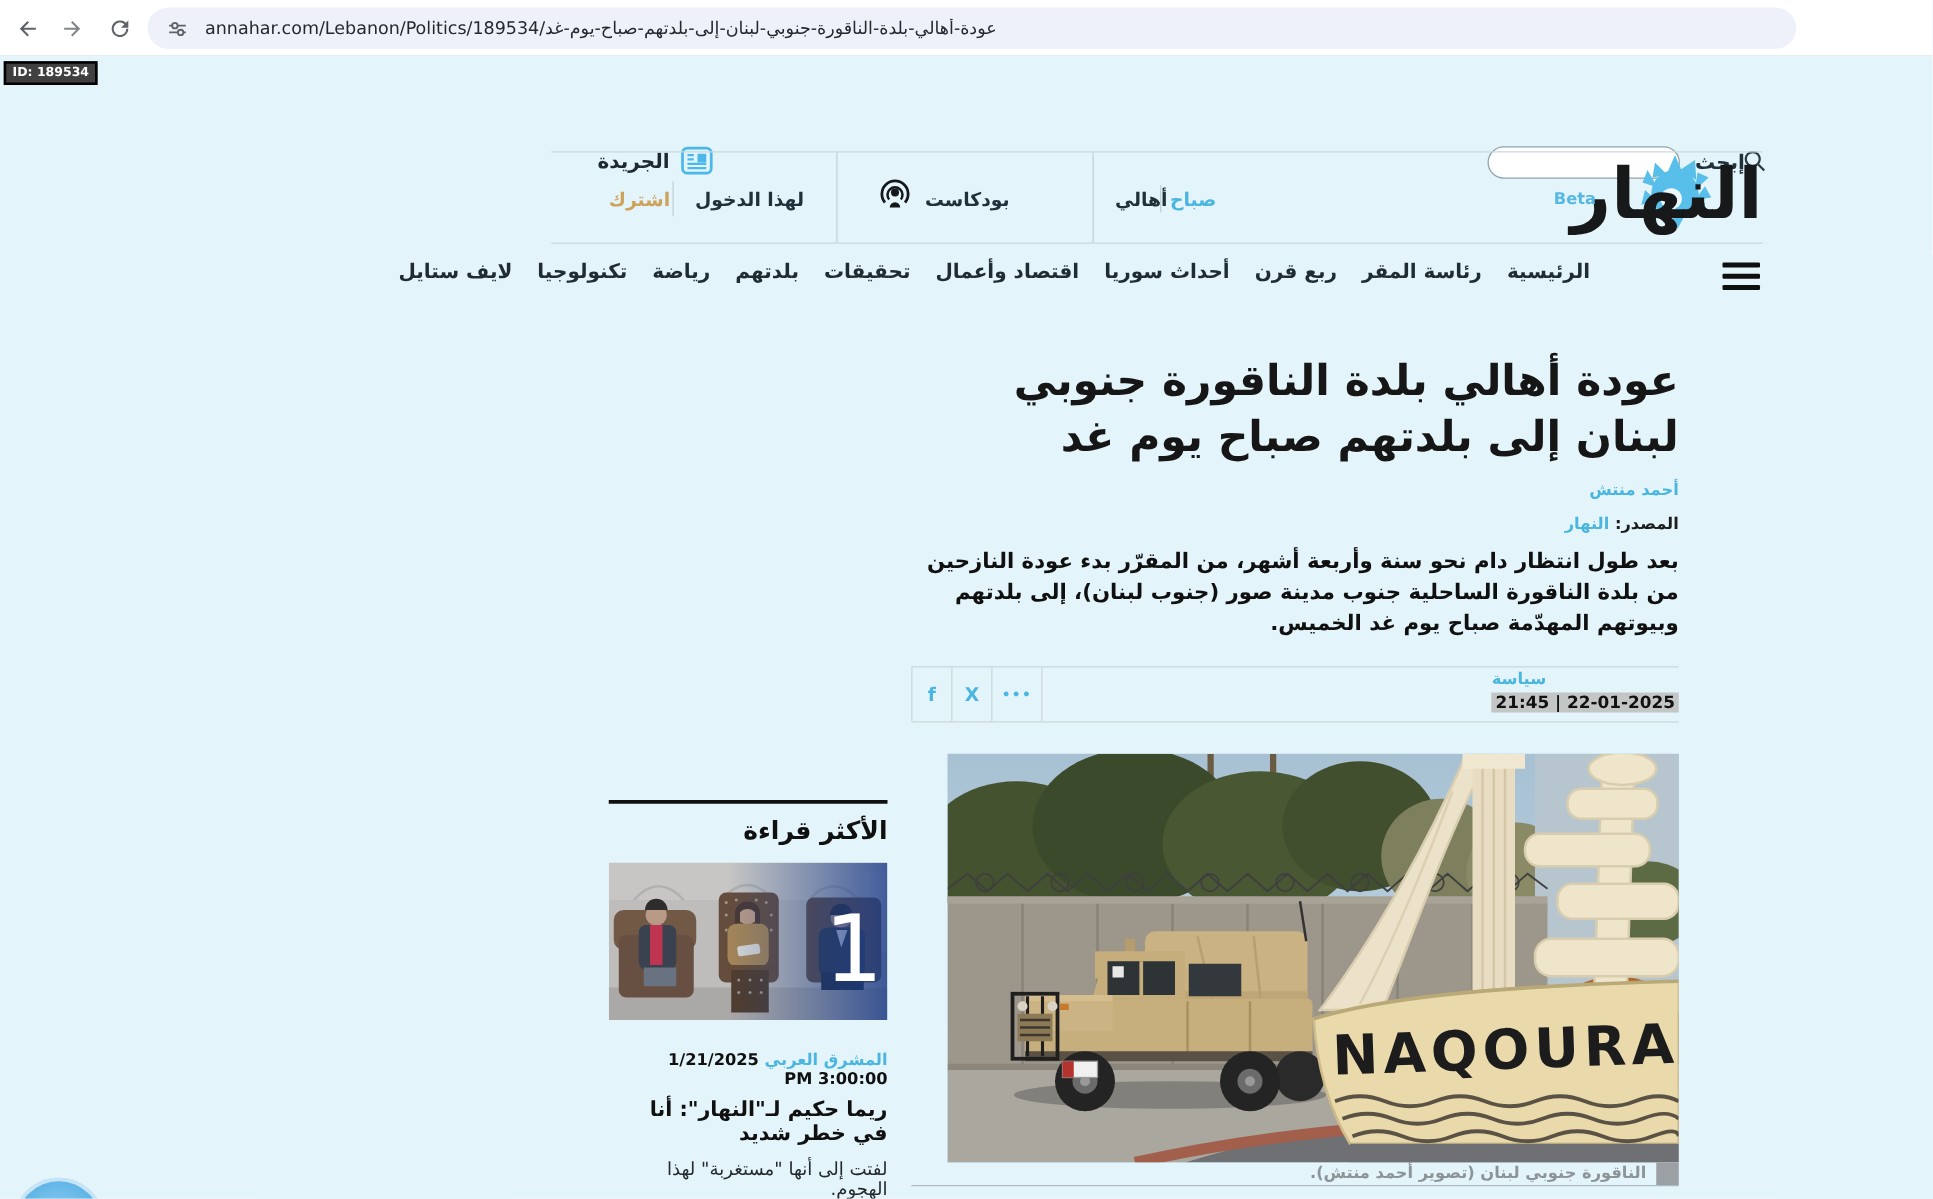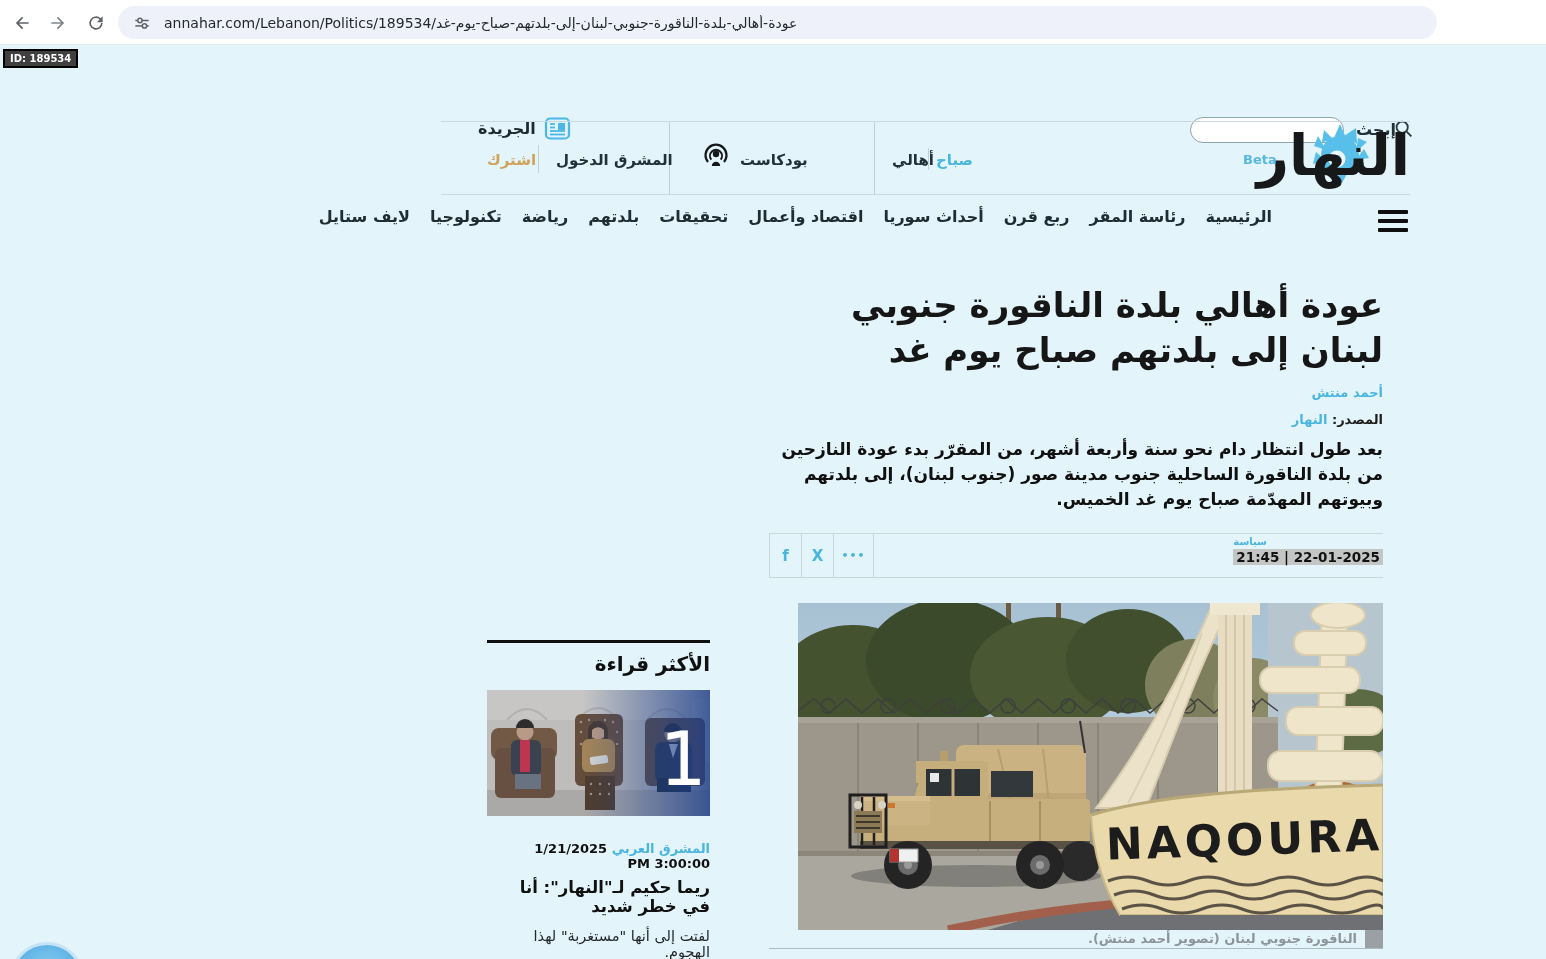--- a/index.html
+++ b/index.html
@@ -40,33 +40,33 @@
   .login-sep{position:absolute;left:538px;top:100px;height:28px;border-left:1px solid #bfd2d7;}
   .podcast-icon{position:absolute;left:700px;top:94px;}
 
   
   .nav-row{position:absolute;top:162px;right:274px;display:flex;direction:rtl;gap:20px;}
   .nav-item{font-size:16px;font-weight:700;color:#1f2d33;white-space:nowrap;cursor:pointer;}
   .burger{position:absolute;left:1378px;top:165px;width:30px;height:22px;display:flex;flex-direction:column;justify-content:space-between;cursor:pointer;}
   .burger span{display:block;height:4px;background:#0f0f0f;border-radius:1px;}
 
   
-  .article{position:absolute;left:769px;top:238px;width:614px;direction:rtl;}
+  .article{position:absolute;left:729px;top:238px;width:614px;direction:rtl;}
   .a-title{font-size:34px;line-height:1.33;font-weight:800;color:#161616;text-align:right;margin:0;}
   .a-author{margin-top:12px;font-size:13px;font-weight:700;color:#4ab6e0;text-align:right;cursor:pointer;}
   .a-source{margin-top:12px;font-size:13px;font-weight:700;color:#1c1c1c;text-align:right;}
   .a-source .src-val{color:#4ab6e0;cursor:pointer;}
   .a-lead{margin-top:10px;font-size:17px;line-height:1.45;font-weight:700;color:#101010;text-align:right;}
 
   .share-bar{position:relative;margin-top:22px;height:45px;border-top:1px solid #ccd7da;border-bottom:1px solid #ccd7da;}
   .share-cells{position:absolute;left:0;top:0;height:100%;display:flex;direction:ltr;border-left:1px solid #ccd7da;}
   .share-cell{width:32px;height:100%;display:flex;align-items:center;justify-content:center;border-right:1px solid #ccd7da;color:#4ab6e0;font-weight:700;font-size:15px;cursor:pointer;}
   .share-cell.dots{width:40px;font-size:11px;letter-spacing:1px;}
   .share-meta{position:absolute;right:0;top:2px;text-align:left;direction:rtl;}
-  .share-cat{font-size:10px;font-weight:700;color:#4ab6e0;cursor:pointer;display:block;text-align:left;}
+  .share-cat{font-size:13px;font-weight:700;color:#4ab6e0;cursor:pointer;display:block;text-align:left;}
   .share-date{display:inline-block;font-size:13.5px;font-weight:700;color:#111;background:#c4c6c6;padding:0 3px;margin-top:1px;}
 
   .hero{margin-top:25px;width:585px;height:327px;overflow:hidden;background:#b3c9d8;}
   .caption-row{width:614px;height:18px;margin-top:1px;display:flex;direction:rtl;align-items:center;gap:8px;border-bottom:1px solid #a9bcc1;padding-bottom:2px;}
   .caption-box{width:18px;height:18px;background:#9aa0a3;flex:0 0 auto;}
   .caption-text{font-size:13px;color:#8d9499;font-weight:700;}
 
   
   .sidebar{position:absolute;left:487px;top:595px;width:223px;direction:rtl;}
   .sb-bar{height:3px;background:#101010;}
@@ -174,21 +174,21 @@
     <svg class="podcast-icon" width="32" height="32" viewBox="0 0 32 32">
       <path d="M8 23 A10.5 10.5 0 1 1 24 23" fill="none" stroke="#15181b" stroke-width="2.2"></path>
       <path d="M11.3 20.6 A6 6 0 1 1 20.7 20.6" fill="none" stroke="#15181b" stroke-width="2"></path>
       <circle cx="16" cy="15" r="3.2" fill="#15181b"></circle>
       <path d="M11.8 27 a4.2 4.2 0 0 1 8.4 0 z" fill="#15181b"></path>
     </svg>
     <span class="h2-item" style="left:740px;color:#20313a;">بودكاست</span>
 
     <div class="vline" style="left:669px;top:77px;height:72px;"></div>
 
-    <span class="h2-item" style="left:556px;color:#20313a;">المشرق الدخول</span>
+    <span class="h2-item" style="left:556px;color:#20313a;">لهذا الدخول</span>
     <div class="login-sep"></div>
     <span class="h2-item" style="left:487px;color:#cfa259;">اشترك</span>
 
     <div class="hline" style="top:149px;"></div>
 
     <div class="nav-row">
       <span class="nav-item">الرئيسية</span>
       <span class="nav-item">رئاسة المقر</span>
       <span class="nav-item">ربع قرن</span>
       <span class="nav-item">أحداث سوريا</span>

